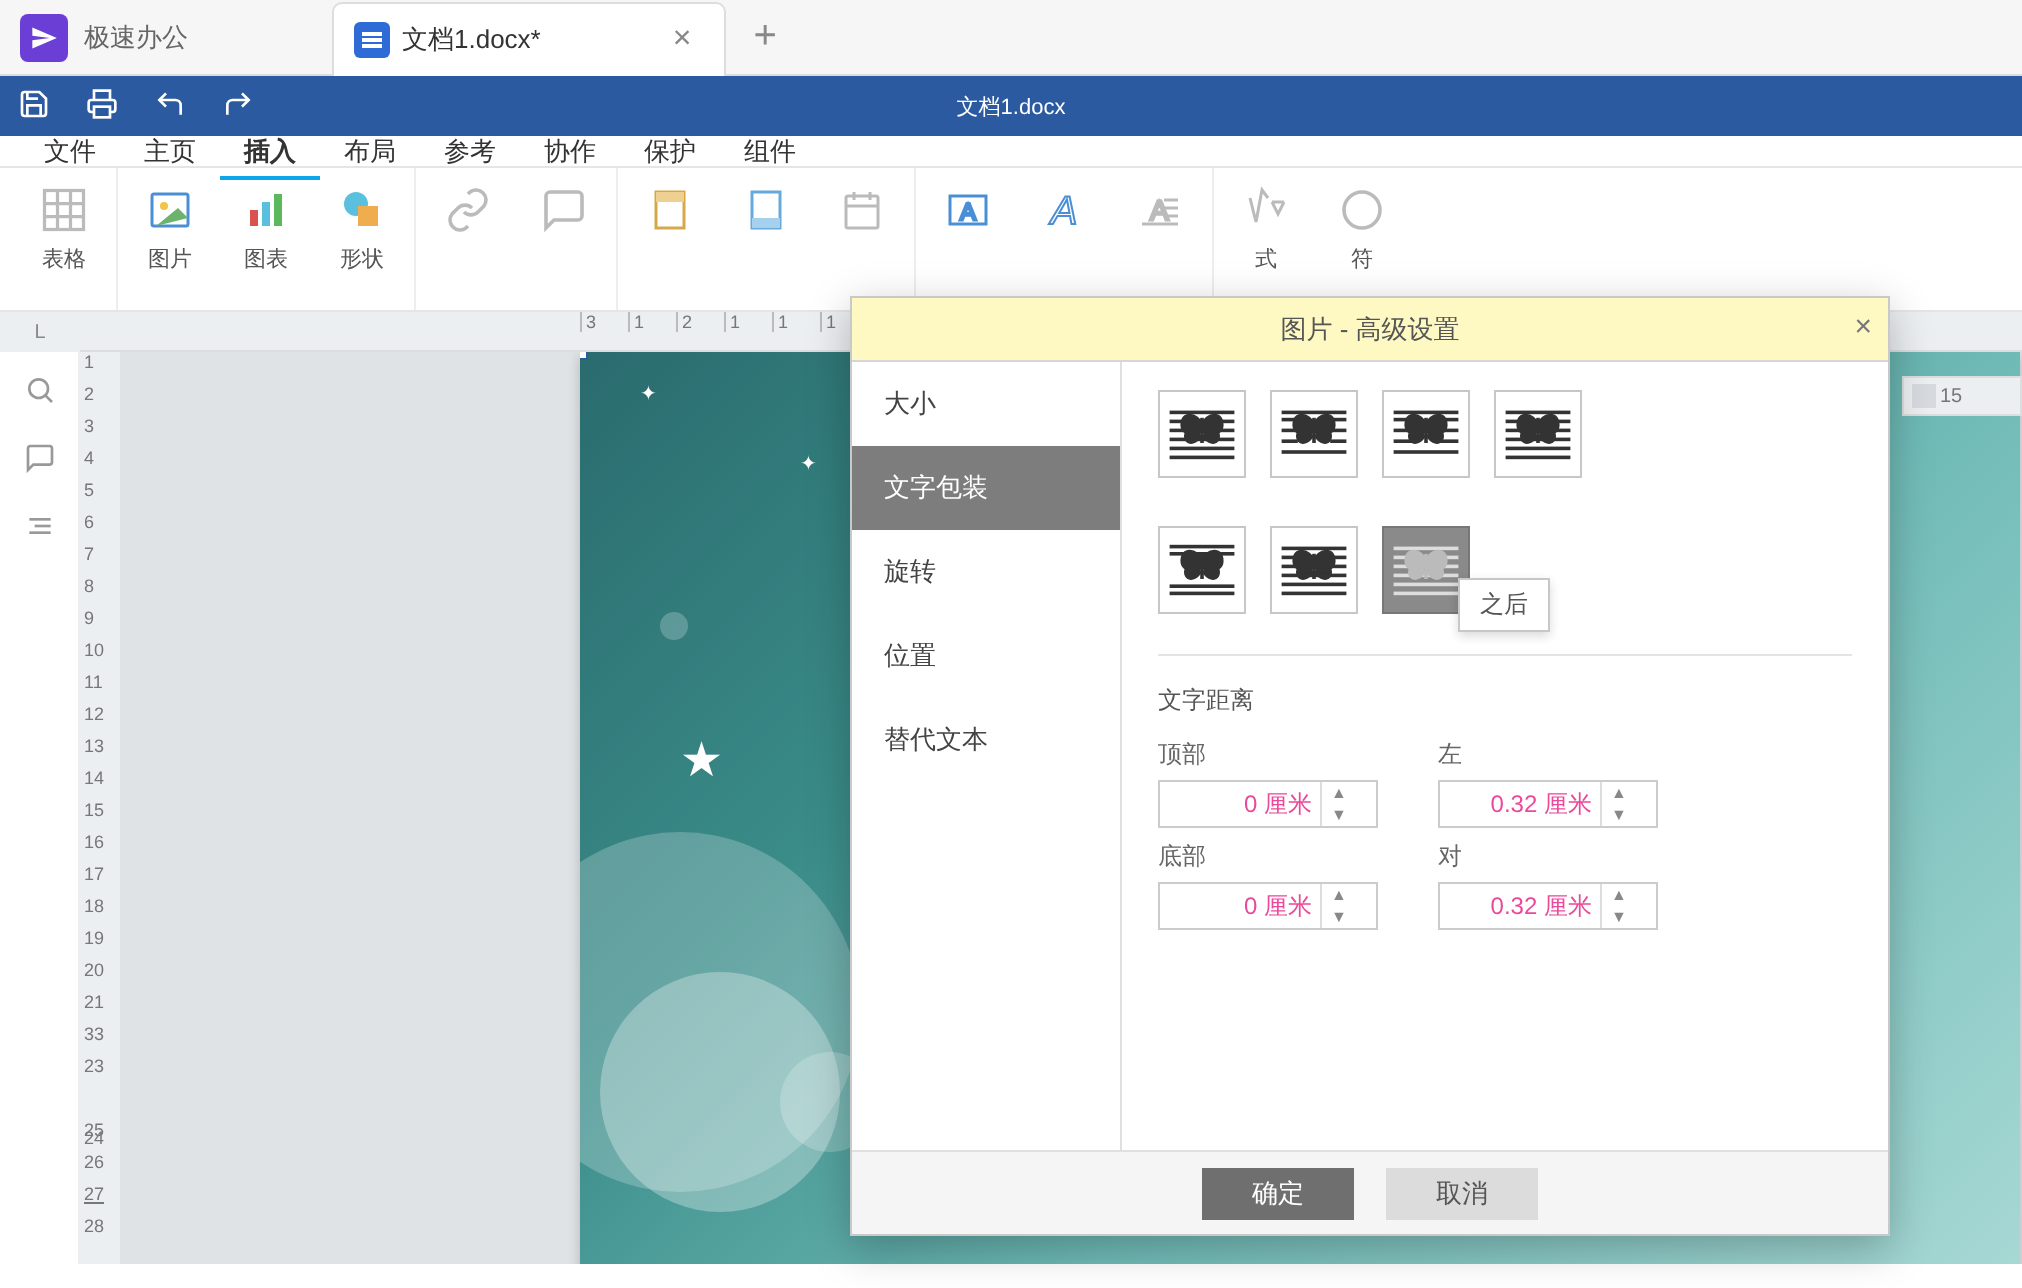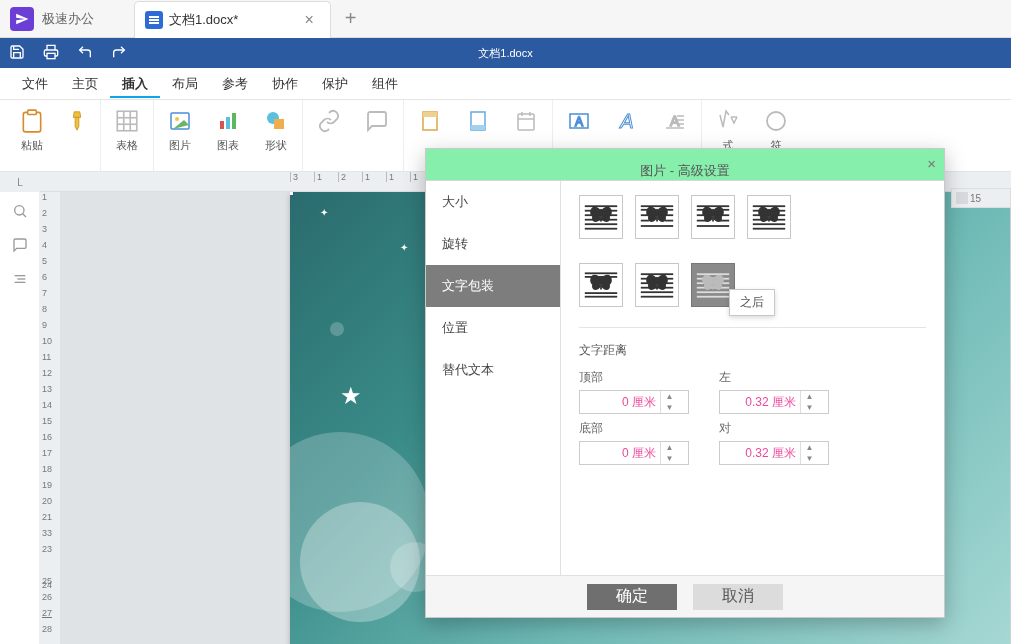--- a/index.html
+++ b/index.html
@@ -3,34 +3,34 @@
 <meta charset="utf-8">
 <style>
 * { box-sizing: border-box; margin: 0; padding: 0; font-family: "Microsoft YaHei", Arial, sans-serif; }
 body { width: 1011px; height: 644px; overflow: hidden; background: #fff; font-size: 12px; color: #333; }
 
 
 .titlebar { height: 38px; display: flex; align-items: center; background: #f6f6f6; border-bottom: 1px solid #ddd; }
 .app-logo { width: 24px; height: 24px; background: #6b3fd6; border-radius: 4px; margin: 0 8px 0 10px; display: flex; align-items: center; justify-content: center; }
 .app-logo svg { width: 14px; height: 14px; }
 .app-name { color: #666; font-size: 13px; margin-right: 40px; }
-.tab { height: 38px; display: flex; align-items: center; background: #fff; border: 1px solid #ddd; border-bottom: none; border-radius: 5px 5px 0 0; padding: 0 10px 0 10px; margin-top: 2px; }
+.tab { height: 38px; display: flex; align-items: center; background: #fff; border: 1px solid #ddd; border-bottom: none; border-radius: 5px 5px 0 0; padding: 0 10px 0 10px; margin-top: 2px; margin-left: 32px; }
 .tab-icon { width: 18px; height: 18px; background: #2e6bd6; border-radius: 3px; margin-right: 6px; display: flex; align-items: center; justify-content: center; }
 .tab-icon::before { content: ""; width: 10px; height: 2px; background: #fff; box-shadow: 0 -3px 0 #fff, 0 3px 0 #fff; }
 .tab-title { font-size: 13px; color: #333; margin-right: 60px; }
 .tab-close { color: #888; font-size: 16px; cursor: pointer; padding: 0 6px; }
 .tab-add { color: #888; font-size: 20px; padding: 0 14px; cursor: pointer; }
 
 
 .bluebar { height: 30px; background: #2c5aa0; display: flex; align-items: center; color: #fff; position: relative; }
 .bluebar .qicon { width: 34px; text-align: center; font-size: 14px; cursor: pointer; }
 .bluebar .doc-title { position: absolute; left: 0; right: 0; text-align: center; font-size: 11px; pointer-events: none; }
 
 
-.menubar { height: 32px; display: flex; align-items: center; padding-left: 10px; background: #fff; border-bottom: 1px solid #e5e5e5; }
+.menubar { height: 16px; display: flex; align-items: center; padding-left: 10px; background: #fff; border-bottom: 1px solid #e5e5e5; }
 .menubar .mitem { padding: 0 12px; height: 28px; line-height: 28px; font-size: 13px; cursor: pointer; }
 .menubar .mitem.active { font-weight: bold; border-bottom: 2px solid #0ea5e9; }
 
 
 .ribbon { height: 72px; display: flex; align-items: center; background: #fff; border-bottom: 1px solid #e5e5e5; padding-left: 6px; }
 .rgroup { display: flex; flex-direction: column; align-items: center; height: 100%; padding: 6px 8px 2px 8px; border-right: 1px solid #eee; }
 .rgroup:last-child { border-right: none; }
 .rrow { display: flex; gap: 12px; }
 .ritem { display: flex; flex-direction: column; align-items: center; gap: 2px; cursor: pointer; min-width: 36px; }
 .ritem .ricon { width: 30px; height: 30px; display: flex; align-items: center; justify-content: center; }
@@ -59,21 +59,21 @@
 .star.s3 { left: 30px; top: 15px; font-size: 10px; }
 .bubble { position: absolute; border-radius: 50%; background: rgba(255,255,255,0.22); }
 .bubble.b0 { left: -40px; top: 240px; width: 180px; height: 180px; }
 .bubble.b1 { left: 10px; top: 310px; width: 120px; height: 120px; background: rgba(255,255,255,0.3); }
 .bubble.b2 { left: 100px; top: 350px; width: 50px; height: 50px; }
 .bubble.b3 { left: 40px; top: 130px; width: 14px; height: 14px; }
 .sel-handle { position: absolute; width: 8px; height: 8px; background: #fff; border: 1px solid #2c5aa0; }
 
 
 .dialog { position: absolute; left: 425px; top: 148px; width: 520px; height: 470px; background: #fff; border: 1px solid #c9c9c9; box-shadow: 0 6px 20px rgba(0,0,0,.25); display: flex; flex-direction: column; }
-.dlg-title { height: 32px; display: flex; align-items: flex-end; justify-content: center; background: #86efac; border-bottom: 1px solid #d6d6d6; position: relative; font-size: 13px; color: #555; }
+.dlg-title { height: 32px; display: flex; align-items: center; justify-content: center; background: #fef9c3; border-bottom: 1px solid #d6d6d6; position: relative; font-size: 13px; color: #555; }
 .dlg-close { position: absolute; right: 8px; top: 6px; color: #777; font-size: 15px; cursor: pointer; }
 .dlg-body { flex: 1; display: flex; }
 .dlg-nav { width: 135px; border-right: 1px solid #e0e0e0; }
 .dlg-nav .nitem { padding: 12px 16px; font-size: 13px; color: #444; cursor: pointer; }
 .dlg-nav .nitem.active { background: #7d7d7d; color: #fff; }
 .dlg-content { flex: 1; padding: 14px 18px; }
 .section-label { font-size: 12px; color: #555; margin-bottom: 10px; }
 .wrap-grid { display: flex; flex-wrap: wrap; gap: 12px; margin-bottom: 20px; position: relative; }
 .wrap-opt { width: 44px; height: 44px; border: 1px solid #c7c7c7; background: #fff; display: flex; align-items: center; justify-content: center; cursor: pointer; position: relative; }
 .wrap-opt.selected { background: #8a8a8a; border-color: #777; }
@@ -81,21 +81,21 @@
 .tooltip { position: absolute; left: 150px; top: 94px; background: #fff; border: 1px solid #c7c7c7; padding: 4px 10px; font-size: 12px; color: #555; box-shadow: 0 2px 5px rgba(0,0,0,.15); }
 .distance { border-top: 1px solid #e4e4e4; padding-top: 14px; }
 .dist-row { display: flex; gap: 30px; margin-bottom: 6px; }
 .dist-col { display: flex; flex-direction: column; gap: 4px; }
 .dist-col label { font-size: 12px; color: #666; }
 .spin { display: flex; align-items: center; border: 1px solid #ccc; width: 110px; height: 24px; }
 .spin input { border: none; outline: none; width: 80px; text-align: right; padding-right: 4px; font-size: 12px; background: transparent; color:#ec4899; }
 .spin .arrows { width: 18px; display: flex; flex-direction: column; border-left: 1px solid #ddd; }
 .spin .arrows span { height: 11px; font-size: 8px; text-align: center; color: #888; cursor: pointer; line-height: 11px; }
 .dlg-footer { height: 42px; display: flex; align-items: center; justify-content: center; gap: 16px; border-top: 1px solid #e0e0e0; background: #f5f5f5; }
-.dlg-btn { width: 90px; height: 26px; border: none; font-size: 16px; cursor: pointer; }
+.dlg-btn { width: 76px; height: 26px; border: none; font-size: 13px; cursor: pointer; }
 .dlg-btn.primary { background: #6f6f6f; color: #fff; }
 .dlg-btn.secondary { background: #dcdcdc; color: #555; }
 
 
 .right-strip { position: absolute; right: 0; top: 188px; width: 60px; height: 20px; background: #eceff1; border: 1px solid #ddd; display:flex; align-items:center; gap:2px; padding-left:4px; }
 .right-strip .ic { width:12px; height:12px; background:#d7dade; }
 .right-strip span { font-size:10px; color:#777; }
 </style>
 </head>
 <body>
@@ -142,41 +142,20 @@
     <div class="mitem">主页</div>
     <div class="mitem active">插入</div>
     <div class="mitem">布局</div>
     <div class="mitem">参考</div>
     <div class="mitem">协作</div>
     <div class="mitem">保护</div>
     <div class="mitem">组件</div>
   </div>
 
 <div class="ribbon">
-  <div class="rgroup">
-    <div class="rrow">
-      <div class="ritem">
-        <div class="ricon">
-            <svg width="26" height="26" viewBox="0 0 24 24" fill="none" stroke="#d78b2c" stroke-width="1.5">
-              <rect x="8" y="2" width="8" height="4" rx="1"></rect>
-              <path d="M16 4h2a2 2 0 0 1 2 2v14a2 2 0 0 1-2 2H6a2 2 0 0 1-2-2V6a2 2 0 0 1 2-2h2"></path>
-            </svg>
-          </div>
-        <div class="rlabel dd">粘贴</div>
-      </div>
-      <div class="ritem" style="min-width:22px;">
-        <div class="ricon">
-            <svg width="22" height="22" viewBox="0 0 24 24" fill="#f0c040" stroke="#c59820" stroke-width="1">
-              <path d="M9 2h6l1 6H8z"></path>
-              <path d="M10 8h4v10l-2 4-2-4z"></path>
-            </svg>
-          </div>
-      </div>
-    </div>
-  </div>
   <div class="rgroup">
     <div class="rrow">
       <div class="ritem">
         <div class="ricon">
             <svg width="26" height="26" viewBox="0 0 24 24" fill="none" stroke="#bbb" stroke-width="1.5">
               <rect x="3" y="3" width="18" height="18"></rect>
               <line x1="3" y1="9" x2="21" y2="9"></line>
               <line x1="3" y1="15" x2="21" y2="15"></line>
               <line x1="9" y1="3" x2="9" y2="21"></line>
               <line x1="15" y1="3" x2="15" y2="21"></line>
@@ -401,22 +380,22 @@
 </div>
 
 <div class="dialog">
   <div class="dlg-title">
     <span>图片 - 高级设置</span>
     <span class="dlg-close">×</span>
   </div>
   <div class="dlg-body">
     <div class="dlg-nav" id="dlgnav">
         <div class="nitem">大小</div>
+        <div class="nitem active">文字包装</div>
         <div class="nitem">旋转</div>
-        <div class="nitem active">文字包装</div>
         <div class="nitem">位置</div>
         <div class="nitem">替代文本</div>
       </div>
     <div class="dlg-content">
       <div class="wrap-grid" id="wrapgrid">
 
         <div class="wrap-opt">
             <svg class="wrap-svg" viewBox="0 0 40 34">
               <g fill="#333">
                 <rect x="2" y="4" width="36" height="2"></rect>

